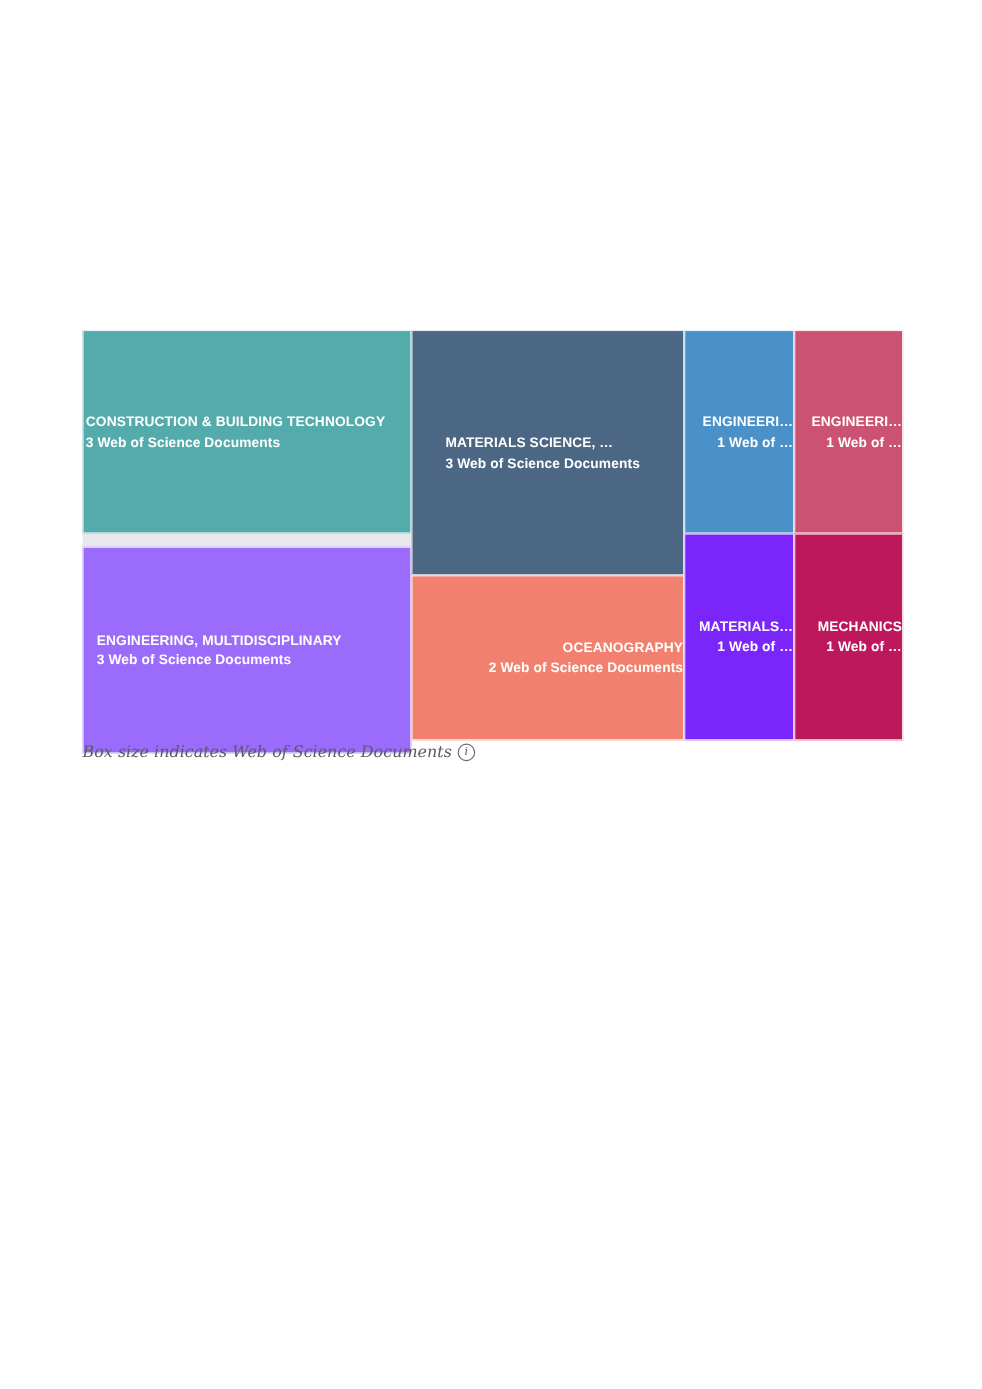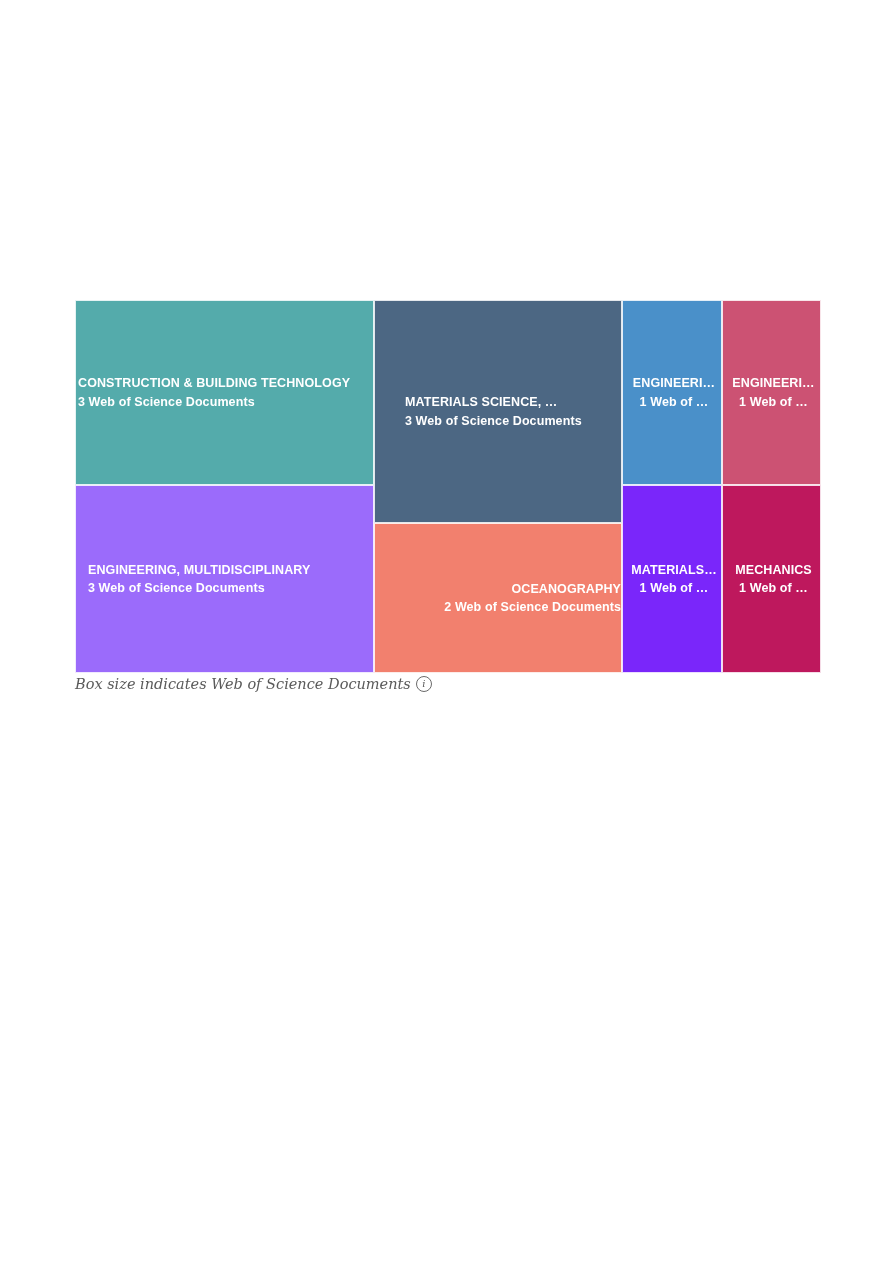--- a/index.html
+++ b/index.html
@@ -58,21 +58,21 @@
   .tm-tile .tm-value {
     font-weight: bold;
     font-size: 12.5px;
     letter-spacing: 0.1px;
   }
 
   
   .tm-tile.align-left  { align-items: flex-start; padding-left: 2px; }
   .tm-tile.align-pad   { align-items: flex-start; padding-left: 25px; }
   .tm-tile.align-mid   { align-items: flex-start; padding-left: 30px; }
-  .tm-tile.align-small { align-items: center; padding-left: 4px; }
+  .tm-tile.align-small { align-items: flex-end; padding-left: 4px; }
 
   .tm-caption {
     position: absolute;
     left: 75px;
     top: 676px;
     font-family: "DejaVu Serif", serif;
     font-style: italic;
     font-size: 14.5px;
     color: #5a5a5a;
     white-space: nowrap;
@@ -112,21 +112,21 @@
         <span class="tm-value">3 Web of Science Documents</span>
       </div>
       <div class="tm-tile align-small" style="left: 547px; top: 0px; width: 100px; height: 185px; background: rgb(74, 144, 201);">
         <span class="tm-label">ENGINEERI…</span>
         <span class="tm-value">1 Web of …</span>
       </div>
       <div class="tm-tile align-small" style="left: 647px; top: 0px; width: 99px; height: 185px; background: rgb(204, 82, 115);">
         <span class="tm-label">ENGINEERI…</span>
         <span class="tm-value">1 Web of …</span>
       </div>
-      <div class="tm-tile align-pad" style="left: 0px; top: 185px; width: 299px; height: 188px; background: rgb(155, 107, 251); padding-left: 12px;">
+      <div class="tm-tile align-pad" style="left: 0px; top: 197px; width: 299px; height: 188px; background: rgb(155, 107, 251); padding-left: 12px;">
         <span class="tm-label">ENGINEERING, MULTIDISCIPLINARY</span>
         <span class="tm-value">3 Web of Science Documents</span>
       </div>
       <div class="tm-tile align-mid" style="left: 299px; top: 223px; width: 248px; height: 150px; background: rgb(242, 128, 110); align-items: flex-end;">
         <span class="tm-label">OCEANOGRAPHY</span>
         <span class="tm-value">2 Web of Science Documents</span>
       </div>
       <div class="tm-tile align-small" style="left: 547px; top: 185px; width: 100px; height: 188px; background: rgb(122, 38, 250);">
         <span class="tm-label">MATERIALS…</span>
         <span class="tm-value">1 Web of …</span>

